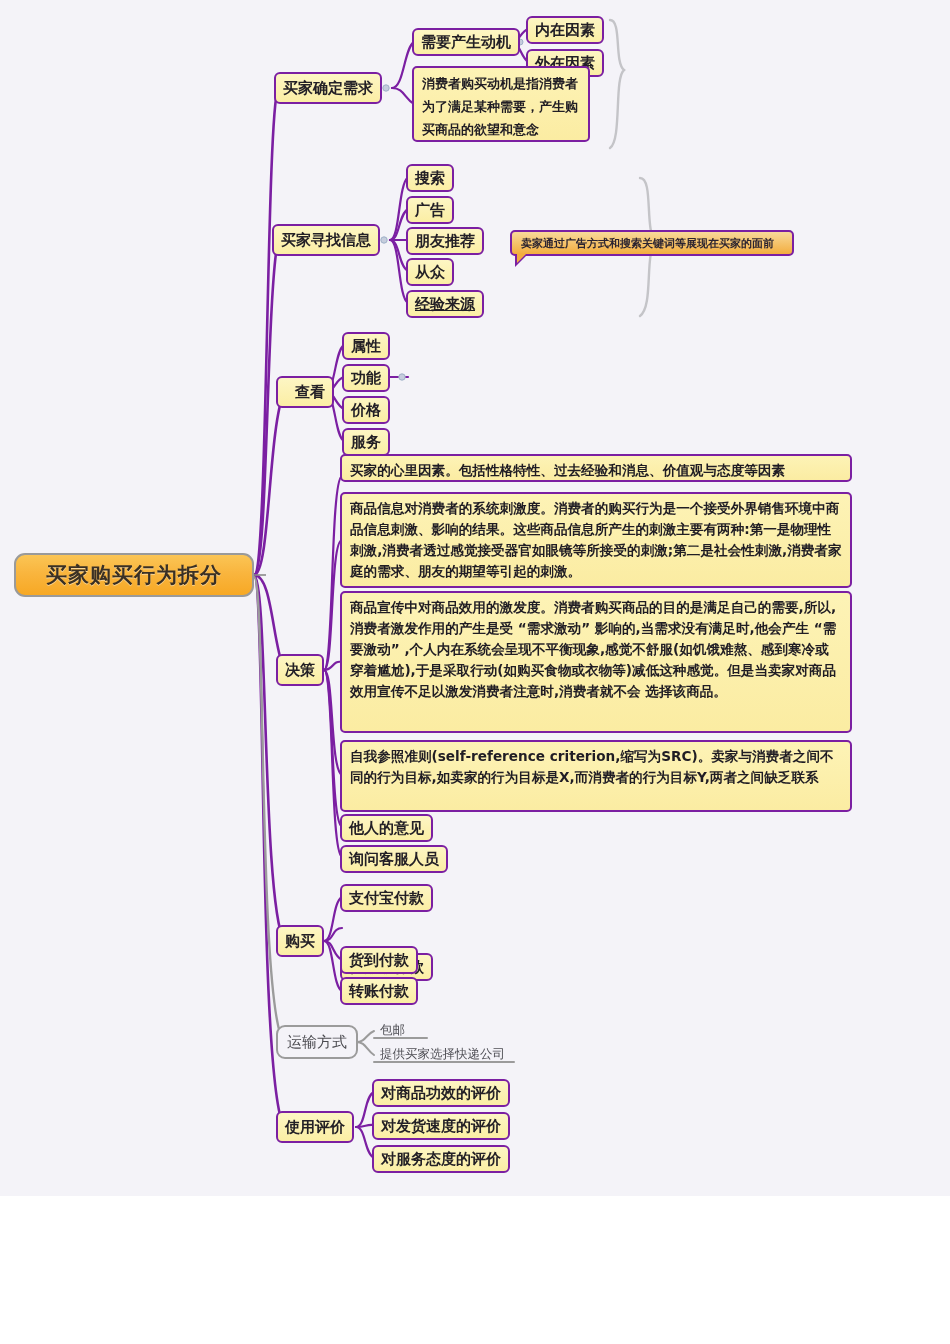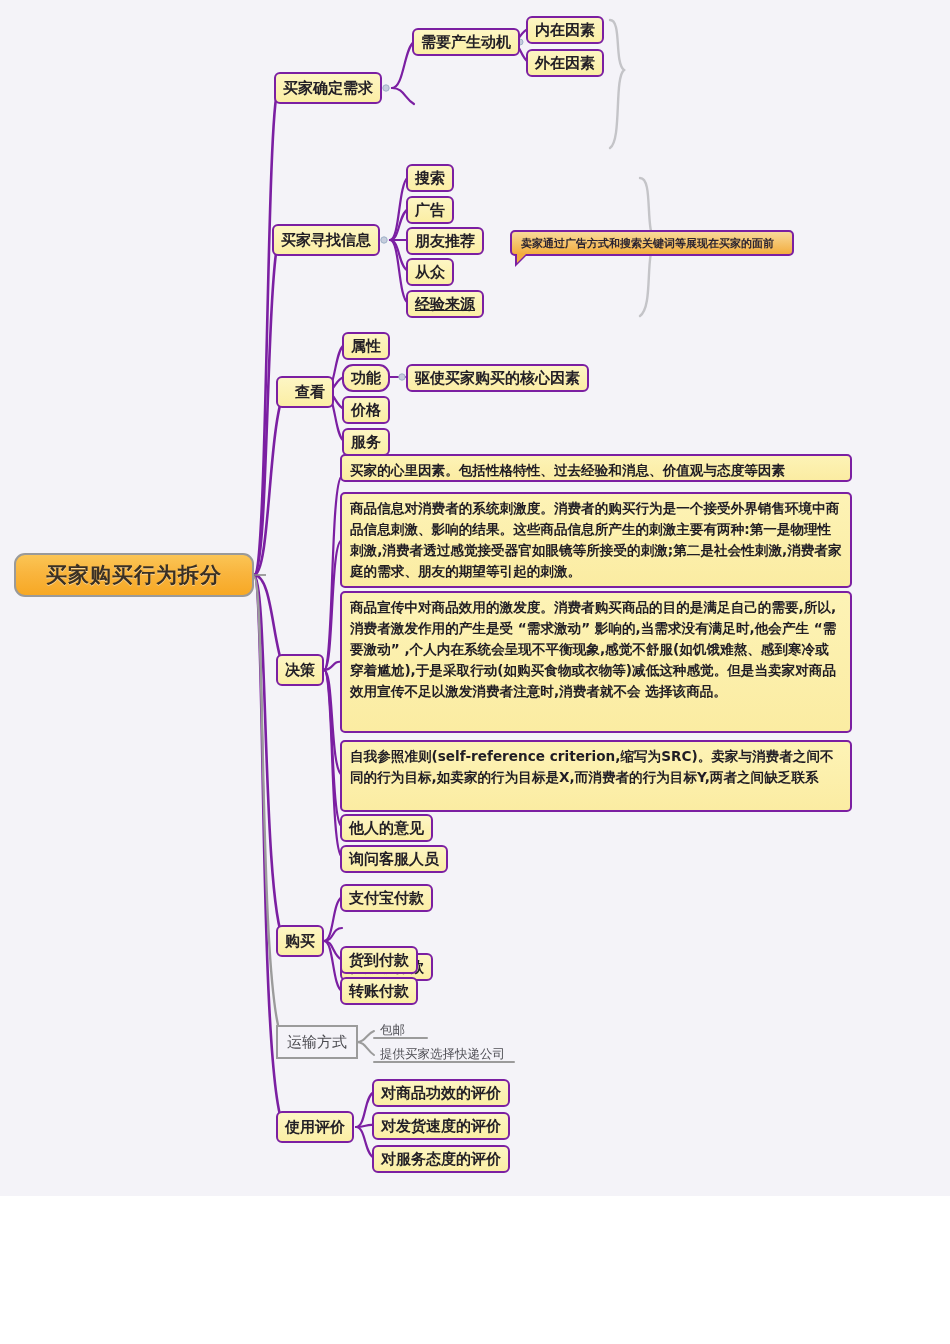--- a/index.html
+++ b/index.html
@@ -48,21 +48,21 @@
     color:#2b2430;font-size:11px;line-height:17px;font-weight:bold;
     padding:5px 9px;white-space:normal;
   }
   .callout.pink{background:linear-gradient(180deg,#f9d9d2 0%,#f6b9c9 55%,#f3a8bf 100%);}
   .callout.amber{background:linear-gradient(180deg,#f8d99a 0%,#f5bf63 60%,#f3ad3f 100%);}
   .tail{position:absolute;width:0;height:0;}
 
   
   .graybox{
     position:absolute;box-sizing:border-box;
-    border:2px solid #9b9b9b;border-radius:0;
+    border:2px solid #9b9b9b;border-radius:9px;
     background:#f4f3f8;color:#4b4b50;
     font-size:15px;height:34px;display:flex;align-items:center;padding:2px 9px;
   }
   .grayleaf{
     position:absolute;color:#4f4f55;font-size:12.5px;white-space:nowrap;
   }
 </style>
 </head>
 <body>
 
@@ -166,20 +166,23 @@
     </div>
     <div class="node ybox l2" style="left:412px;top:28px;">
       <span>需要产生动机</span>
     </div>
     <div class="node ybox l2" style="left:526px;top:16px;">
       <span>内在因素</span>
     </div>
     <div class="node ybox l2" style="left:526px;top:49px;">
       <span>外在因素</span>
     </div>
+    <div class="pbox" style="left:412px;top:66px;width:178px;height:76px;font-size:13px;line-height:23px;">
+      <span>消费者购买动机是指消费者为了满足某种需要，产生购买商品的欲望和意念</span>
+    </div>
 
     <div class="node ybox l1" style="left:272px;top:224px;">
       <span>买家寻找信息</span>
     </div>
     <div class="node ybox l2" style="left:406px;top:164px;">
       <span>搜索</span>
     </div>
     <div class="node ybox l2" style="left:406px;top:196px;">
       <span>广告</span>
     </div>
@@ -197,25 +200,22 @@
       <span class="tail" style="left:3px;top:22px;border-left:13px solid #7b1fa2;border-bottom:13px solid transparent;"></span>
       <span class="tail" style="left:5px;top:21px;border-left:10px solid #f3ad3f;border-bottom:10px solid transparent;"></span>
     </div>
 
     <div class="node ybox l1" style="left:276px;top:376px;padding-left:17px;">
       <span>查看</span>
     </div>
     <div class="node ybox l2" style="left:342px;top:332px;">
       <span>属性</span>
     </div>
-    <div class="node ybox l2" style="left:342px;top:364px;border-radius:11px;">
+    <div class="node ybox l2" style="left:342px;top:364px;">
       <span>功能</span>
-    </div>
-    <div class="node ybox l2" style="left:406px;top:364px;">
-      <span>驱使买家购买的核心因素</span>
     </div>
     <div class="node ybox l2" style="left:342px;top:396px;">
       <span>价格</span>
     </div>
     <div class="node ybox l2" style="left:342px;top:428px;">
       <span>服务</span>
     </div>
 
     <div class="node ybox l1" style="left:276px;top:654px;">
       <span>决策</span>

